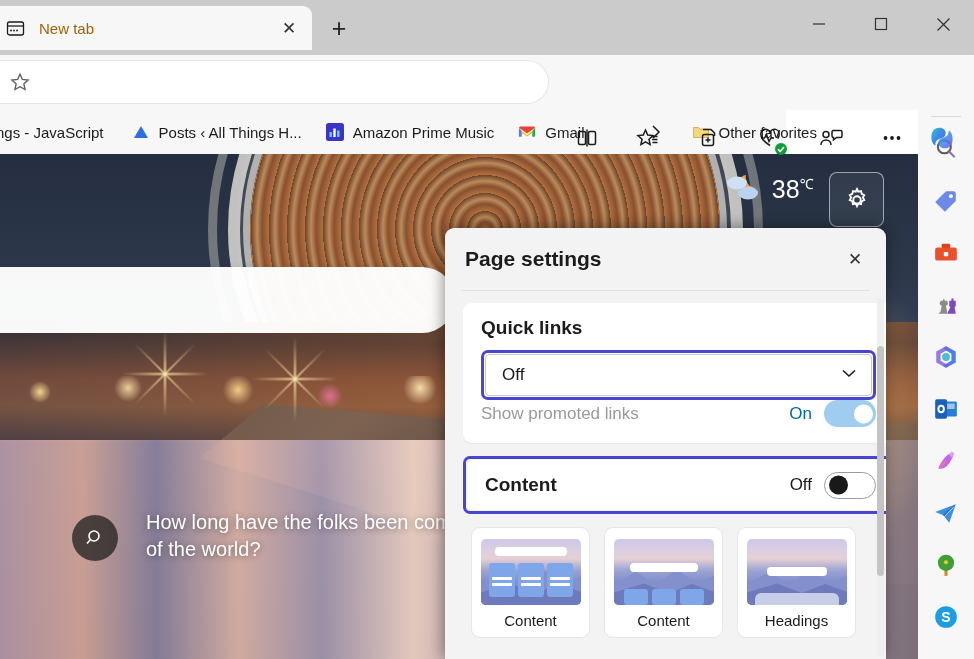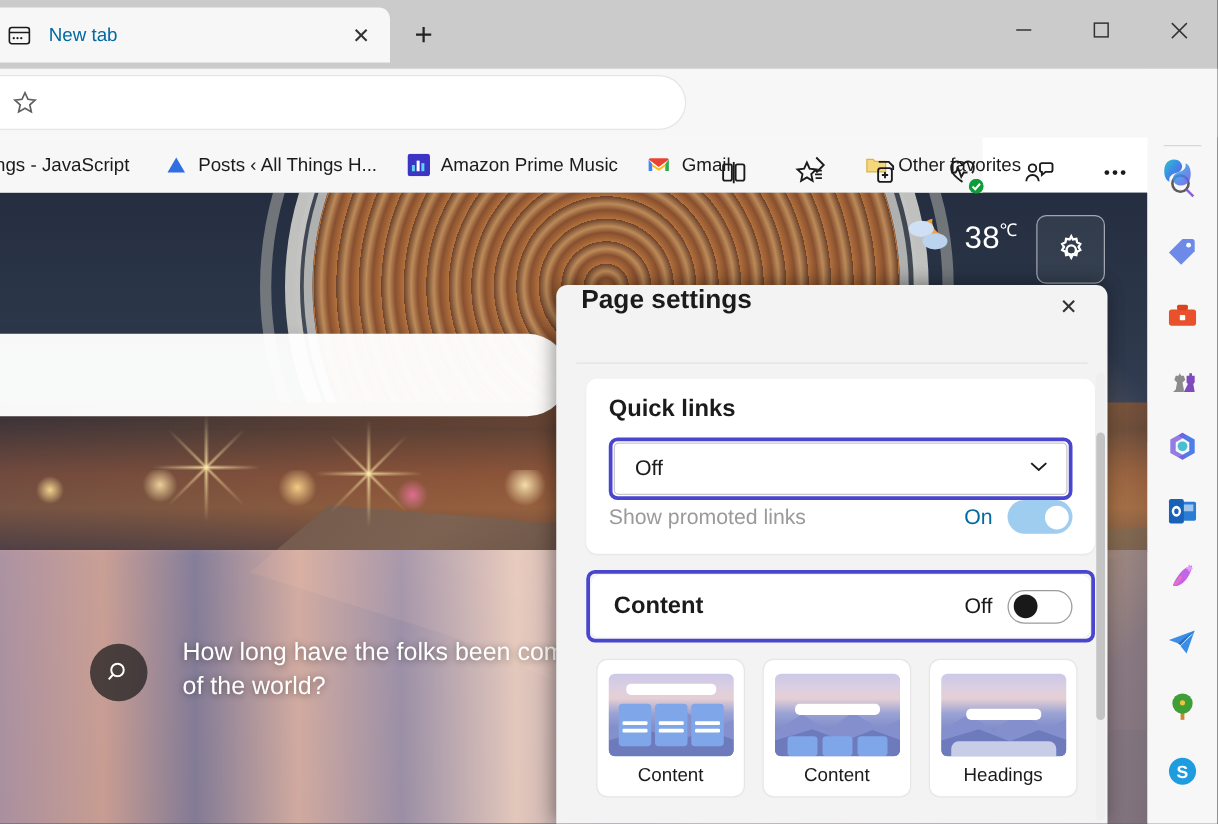--- a/index.html
+++ b/index.html
@@ -18,21 +18,21 @@
     background: #cbcbcb;
   }
   .tab {
     position: absolute; top: 6px; left: -8px; width: 320px; height: 44px;
     background: #f7f7f7; border-radius: 9px 9px 0 0;
     display: flex; align-items: center; padding: 0 10px 0 14px;
   }
   .tab-favicon { width: 19px; height: 19px; flex: 0 0 19px; position: relative; }
   .tab-favicon svg { display:block; }
   .tab-title {
-    flex: 1; margin-left: 14px; font-size: 15px; color: #0369a1;
+    flex: 1; margin-left: 14px; font-size: 15px; color: #a16207;
     white-space: nowrap; overflow: hidden;
   }
   .tab-close {
     width: 26px; height: 26px; border-radius: 4px;
     display: flex; align-items: center; justify-content: center;
     font-size: 17px; color: #333; line-height: 1;
   }
   .newtab-btn {
     position: absolute; left: 322px; top: 12px; width: 34px; height: 32px;
     display: flex; align-items: center; justify-content: center;
@@ -219,32 +219,32 @@
   }
 
   
   .flyout {
     position: absolute; left: 445px; top: 228px; width: 441px; height: 431px;
     background: #f3f3f3; border-radius: 9px 9px 0 0;
     box-shadow: -2px 0 16px rgba(0,0,0,0.28), 0 -2px 14px rgba(0,0,0,0.18);
     overflow: hidden;
   }
   .flyout-head {
-    position: relative; height: 62px; display: flex; 
+    position: relative; height: 62px; display: flex; align-items: center;
     padding: 0 14px 0 20px;
   }
   .flyout-title { flex: 1; font-size: 21px; font-weight: bold; color: #1b1b1b; }
   .flyout-close {
     width: 34px; height: 34px; display: flex; align-items: center; justify-content: center;
     font-size: 17px; color: #333; border-radius: 4px;
   }
   .flyout-divider { height: 1px; background: #e2e2e2; margin: 0 16px; }
   .flyout-body {
-    position: absolute; left: 0; top: 63px; width: 441px; height: 368px;
-    overflow: hidden; padding: 12px 10px 0 24px;
+    position: absolute; left: 18px; top: 63px; width: 441px; height: 368px;
+    overflow: hidden; padding: 12px 10px 0 0;
   }
   .card {
     background: #fff; border-radius: 9px; padding: 14px 18px 16px 18px;
     margin-bottom: 13px; box-shadow: 0 1px 2px rgba(0,0,0,.06);
   }
   .card-title { font-size: 19px; font-weight: bold; color: #1b1b1b; margin-bottom: 11px; }
 
   .focus-ring { border: 3px solid #4a45cf; border-radius: 7px; padding: 1px; }
   .combo {
     height: 42px; border: 1px solid #c7c7c7; border-radius: 4px; background: #fff;

